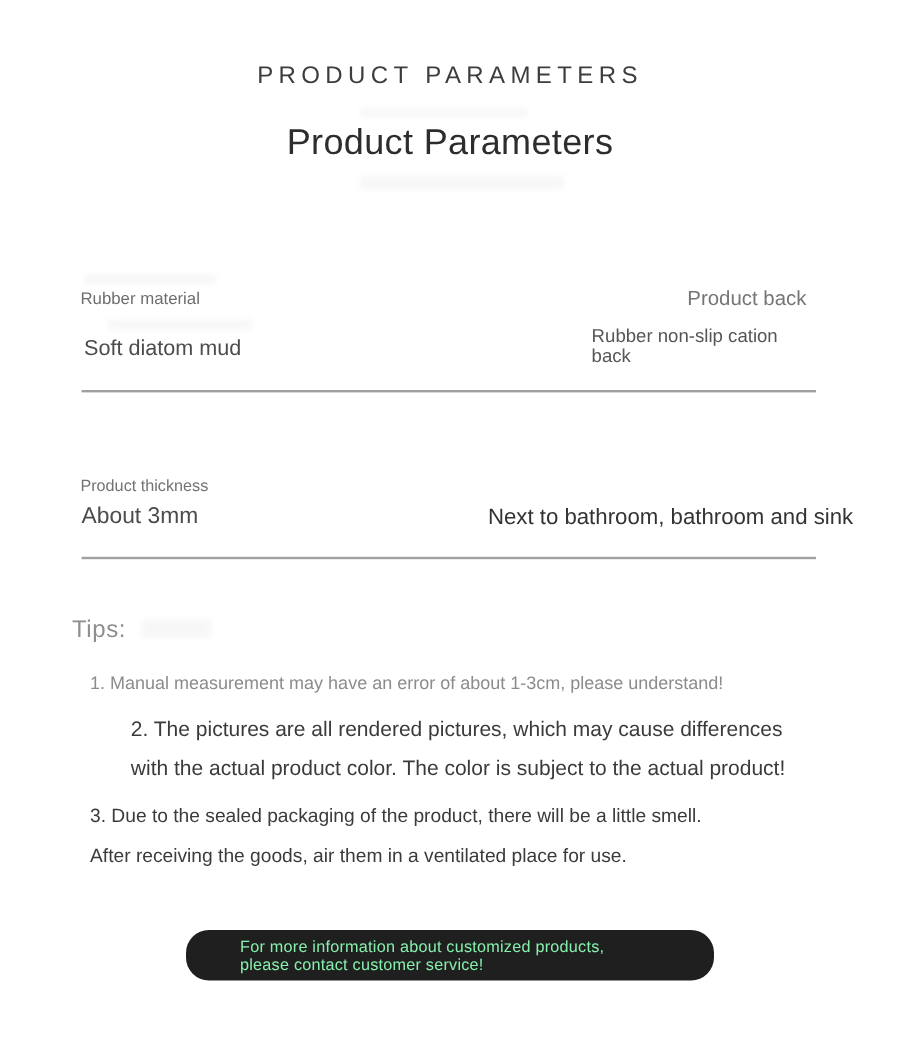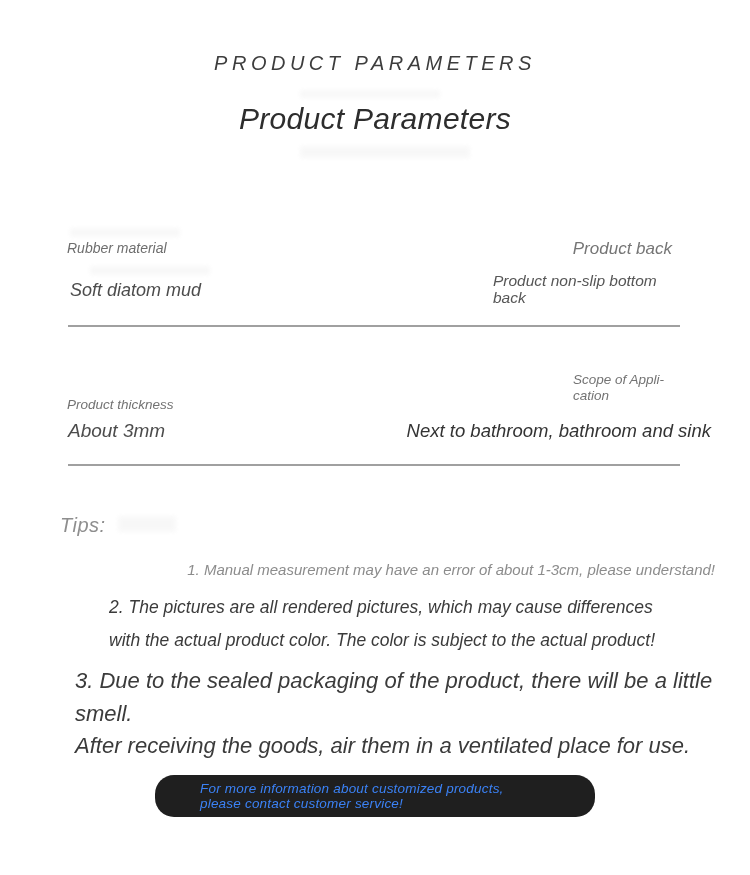--- a/index.html
+++ b/index.html
@@ -5,21 +5,21 @@
   html, body { margin: 0; padding: 0; background: #ffffff; }
   .frame {
     position: relative;
     width: 750px;
     height: 875px;
     background: #ffffff;
     font-family: "Liberation Sans", "DejaVu Sans", sans-serif;
     overflow: hidden;
     margin: 0 auto;
   }
-  .abs { position: absolute; font-style: italic; }
+  .abs { position: absolute; }
   .pre { white-space: pre-line; }
 
   .eyebrow {
     top: 52px; left: 0; width: 750px;
     text-align: center;
     font-size: 20px;
     letter-spacing: 4.5px;
     color: #3d3d3d;
     font-weight: 400;
   }
@@ -54,76 +54,73 @@
   }
 
   .tips-heading {
     font-size: 20px;
     color: #8e8e8e;
     letter-spacing: 0.5px;
   }
   .tip-muted {
     font-size: 15px;
     color: #8c8c8c;
-    text-align: right;
   }
   .tip-dark {
     font-size: 17.5px;
     color: #3b3b3b;
     line-height: 33px;
     margin-left: 36px;
   }
   .tip-dark-sm {
-    font-size: 22px;
+    font-size: 16px;
     color: #3b3b3b;
     line-height: 32.5px;
   }
 
   .cta-pill {
     left: 155px; top: 775px;
     width: 440px; height: 42px;
     background: #1f1f1f;
     border-radius: 19px;
     display: flex;
     align-items: center;
     box-sizing: border-box;
     padding-left: 45px;
     cursor: pointer;
   }
   .cta-text {
     font-size: 13.5px;
     line-height: 15.5px;
-    color: #3b82f6;
+    color: #86efac;
     letter-spacing: 0.2px;
   }
 </style>
 </head>
 <body>
 
 <div class="frame">
 
   <div class="abs eyebrow">PRODUCT PARAMETERS</div>
   <div class="abs main-title">Product Parameters</div>
 
   <div class="abs ghost" style="left:300px; top:146px; width:170px; height:12px;"></div>
   <div class="abs ghost" style="left:300px; top:90px; width:140px; height:8px;"></div>
   <div class="abs ghost" style="left:70px; top:228px; width:110px; height:9px;"></div>
   <div class="abs ghost" style="left:90px; top:266px; width:120px; height:9px;"></div>
   <div class="abs ghost" style="left:118px; top:516px; width:58px; height:16px;"></div>
 
   <div class="abs spec-label-sm" style="left:67px; top:240px;">Rubber material</div>
   <div class="abs spec-value" style="left:70px; top:280px;">Soft diatom mud</div>
   <div class="abs spec-label-lg" style="left:0px; top:239px; width:672px; text-align:right;">Product back</div>
-  <div class="abs spec-value-sm pre" style="left:493px; top:272px; width:190px;">Product non-slip bottom
+  <div class="abs spec-value-sm pre" style="left:493px; top:272px; width:190px;">Rubber non-slip cation
 back</div>
   <div class="abs divider" style="top:325px;"></div>
 
   <div class="abs spec-label-xs" style="left:67px; top:358px;margin-top:39px;">Product thickness</div>
-  <div class="abs spec-label-xs pre" style="left:573px; top:372px; width:110px;">Scope of Appli-
-cation</div>
   <div class="abs spec-value" style="left:68px; top:420px; font-size:19px;">About 3mm</div>
   <div class="abs spec-value-dk" style="left:0px; top:420px; width:673px; text-align:right;padding-left:38px;">Next to bathroom, bathroom and sink</div>
   <div class="abs divider" style="top:464px;"></div>
 
   <div class="abs tips-heading" style="left:60px; top:514px;">Tips:</div>
   <div class="abs tip-muted pre" style="left:75px; top:561px; width:640px;">1. Manual measurement may have an error of about 1-3cm, please understand!</div>
   <div class="abs tip-dark pre" style="left:73px; top:591px; width:640px;">2. The pictures are all rendered pictures, which may cause differences
 with the actual product color. The color is subject to the actual product!</div>
   <div class="abs tip-dark-sm pre" style="left:75px; top:665px; width:640px;">3. Due to the sealed packaging of the product, there will be a little smell.
 After receiving the goods, air them in a ventilated place for use.</div>

